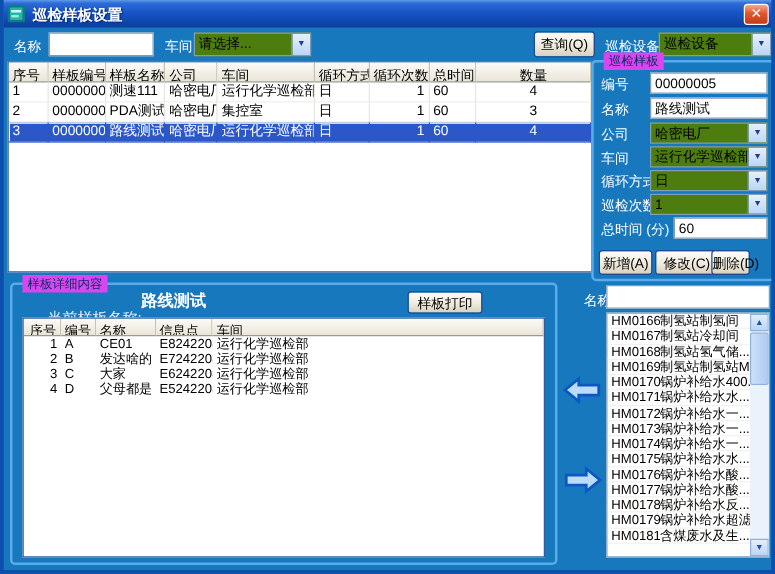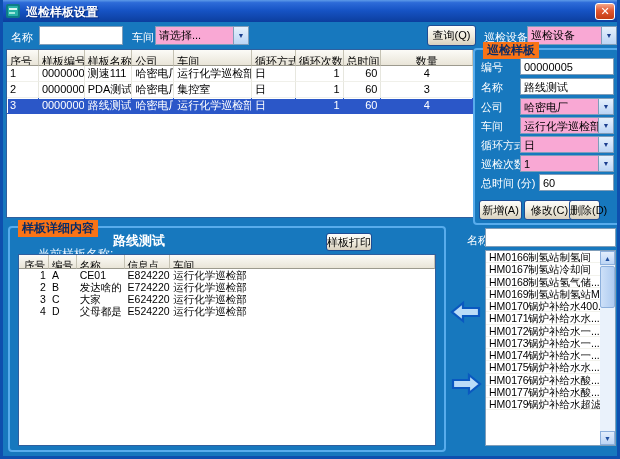--- a/index.html
+++ b/index.html
@@ -13,47 +13,47 @@
   #app-icon { position:absolute; left:6px; top:4px; width:14px; height:14px; }
   #win-title { position:absolute; left:26px; top:4px; color:#fff; font-weight:bold; font-size:12px;
     text-shadow:1px 1px 1px #05287A; }
   #close-btn { position:absolute; right:5px; top:3px; width:20px; height:17px; border:1px solid #fff;
     border-radius:3px; background:linear-gradient(180deg,#F5A88C 0%,#E05630 45%,#C43C14 100%);
     color:#fff; font-weight:bold; font-size:11px; text-align:center; line-height:15px; cursor:pointer; }
   
   .lbl { position:absolute; color:#fff; font-size:11px; white-space:nowrap; }
   .tb  { position:absolute; background:#fff; border:1px solid #7F9DB9; font-size:11px;
          line-height:16px; padding:0 3px; overflow:hidden; white-space:nowrap; }
-  .combo { position:absolute; background:#f9a8d4; border:1px solid #7F9DB9; font-size:11px;
+  .combo { position:absolute; background:#4d7c0f; border:1px solid #7F9DB9; font-size:11px;
          line-height:16px; padding:0 18px 8px 3px; overflow:hidden; white-space:nowrap; }
   .combo .arrow { position:absolute; right:0; top:0; bottom:0; width:15px;
          background:linear-gradient(180deg,#E6F0FC,#BCD5F5); border-left:1px solid #7F9DB9;
          color:#1B3E8F; font-size:7px; text-align:center; line-height:16px; }
   .xp-btn { position:absolute; background:linear-gradient(180deg,#FDFDFA 0%,#EFEBDD 55%,#D8D0BE 100%);
          border:1px solid #1E4C94; border-radius:3px; font-size:11px; text-align:center;
          color:#000; cursor:pointer; white-space:nowrap; }
   
   .group { position:absolute; border:2px solid #58ACEC; border-radius:4px; }
-  .group > .gtitle { position:absolute; top:-8px; left:8px; background:#f97316; padding:0 4px;
-         color:#0A2C66; font-weight:bold; font-size:12px; }
+  .group > .gtitle { position:absolute; top:-8px; left:8px; background:#d946ef; padding:0 4px;
+         color:#0A2C66; font-weight:normal; font-size:10px; }
   
   #main-table { position:absolute; left:3px; top:49px; width:468px; height:169px; background:#fff;
          border:1px solid #2F5F9E; overflow:hidden; }
   .thead { display:flex; height:16px; }
   .hcell { background:linear-gradient(180deg,#FCFBF7,#E9E5D8); border-right:1px solid #C5C2B3;
          border-bottom:1px solid #9C9A8E; padding:4px 3px; line-height:15px; font-size:11px;
          overflow:hidden; white-space:nowrap; }
   .trow { display:flex; height:16px; }
   .cell { padding:0 3px; line-height:15px; font-size:11px; overflow:hidden; white-space:nowrap;
          border-right:1px solid #E7E7DF; border-bottom:1px solid #F0F0EA; }
   .trow.sel { background:#2B57C8; color:#fff; box-shadow:inset 0 0 0 1px #fff; }
   .trow.sel .cell { border-color:#2B57C8; }
   #main-table .c0{width:32px} #main-table .c1{width:46px} #main-table .c2{width:48px}
   #main-table .c3{width:42px} #main-table .c4{width:78px} #main-table .c5{width:44px}
-  #main-table .c6{width:48px;text-align:right} #main-table .c7{width:38px;text-align:right}
+  #main-table .c6{width:48px;text-align:right} #main-table .c7{width:38px;}
   #main-table .c8{width:92px;text-align:center}
   
   #edit-group { left:470px; top:48px; width:147px; height:177px; }
   .field { position:absolute; left:0; width:100%; height:17px; }
   .flabel { position:absolute; left:6px; top:2px; color:#fff; font-size:11px; white-space:nowrap; }
   .fctl { left:45px; top:0; width:94px; height:17px; }
   .fctl.wide { left:64px; width:75px; }
   
   #content-group { left:5px; top:226px; width:438px; height:226px; }
   #cur-label { position:absolute; left:28px; top:18px; color:#E9F4FF; font-size:12px; }
@@ -197,21 +197,21 @@
 
     <button class="xp-btn" style="left:4px;top:150px;width:43px;height:20px">新增(A)</button>
     <button class="xp-btn" style="left:49px;top:150px;width:51px;height:20px">修改(C)</button>
     <button class="xp-btn" style="left:94px;top:150px;width:31px;height:20px">删除(D)</button>
   </div>
 
   <div class="group" id="content-group">
     <span class="gtitle">样板详细内容</span>
     <span id="cur-label">当前样板名称:</span>
     <span id="cur-value">路线测试</span>
-    <button class="xp-btn" style="left:316px;top:5px;width:46px;height:18px">样板打印</button>
+    <button class="xp-btn" style="left:316px;top:5px;width:60px;height:18px">样板打印</button>
     <div id="detail-table">
       <div class="thead" id="detail-head">
           <div class="hcell d0">序号</div>
           <div class="hcell d1">编号</div>
           <div class="hcell d2">名称</div>
           <div class="hcell d3">信息点</div>
           <div class="hcell d4">车间</div>
         </div>
       <div id="detail-body">
           <div class="trow">
@@ -292,22 +292,30 @@
         </div>
         <div class="lrow">
           <span class="lid">HM0176</span>
           <span class="lname">锅炉补给水酸...</span>
         </div>
         <div class="lrow">
           <span class="lid">HM0177</span>
           <span class="lname">锅炉补给水酸...</span>
         </div>
         <div class="lrow">
+          <span class="lid">HM0178</span>
+          <span class="lname">锅炉补给水反...</span>
+        </div>
+        <div class="lrow">
           <span class="lid">HM0179</span>
           <span class="lname">锅炉补给水超滤</span>
+        </div>
+        <div class="lrow">
+          <span class="lid">HM0181</span>
+          <span class="lname">含煤废水及生...</span>
         </div>
       </div>
     <div id="pk-scroll">
       <div class="sb-btn" id="sb-up">▲</div>
       <div id="sb-thumb"></div>
       <div class="sb-btn" id="sb-down">▼</div>
     </div>
   </div>
 
   <svg class="xfer" style="top:299px" viewBox="0 0 32 24">

